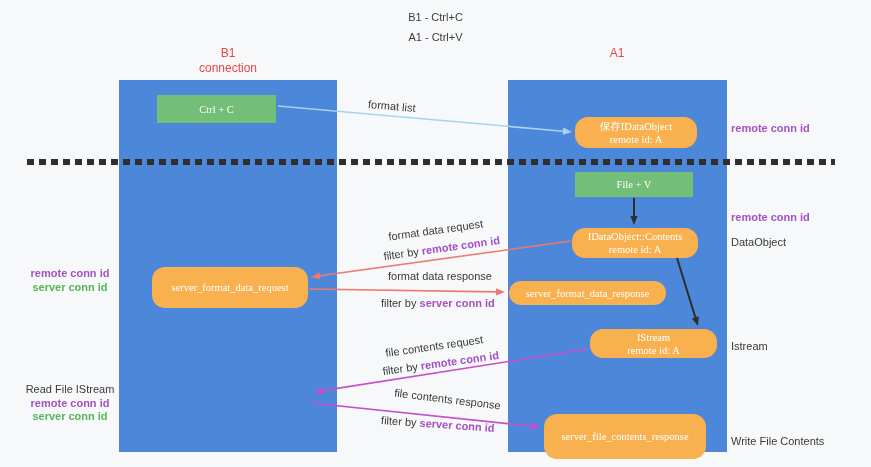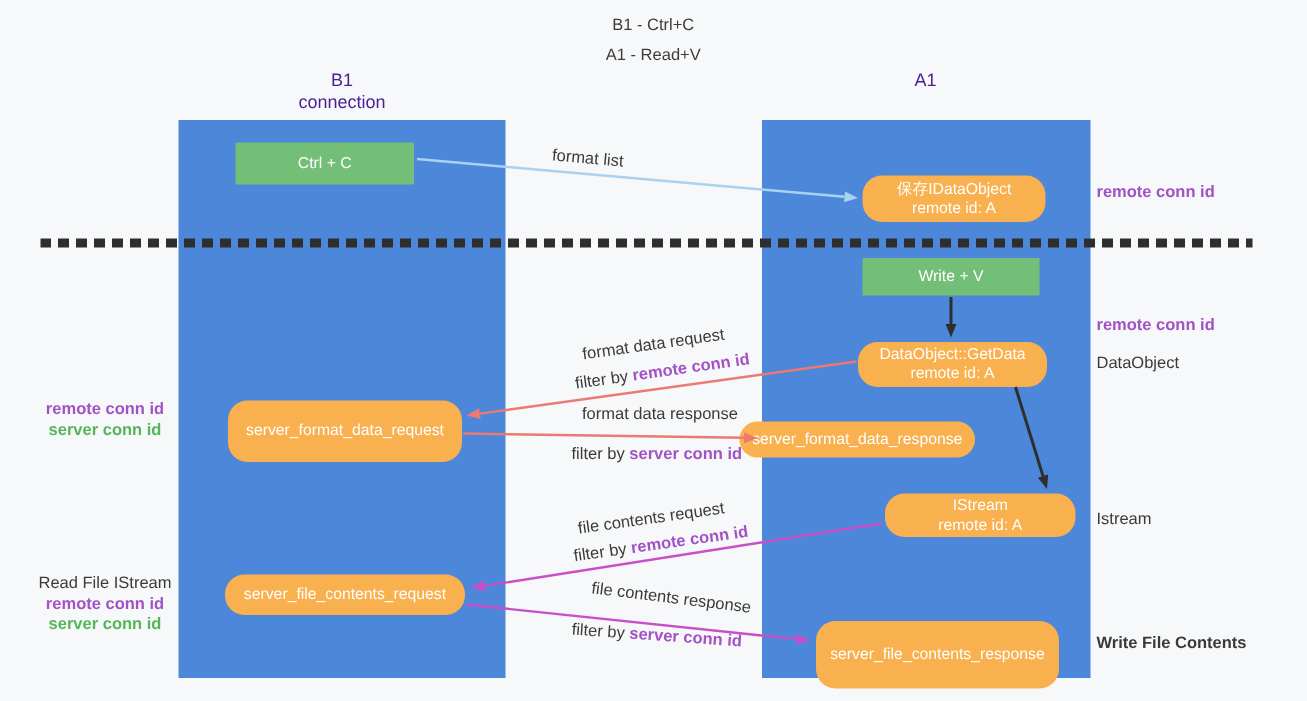--- a/index.html
+++ b/index.html
@@ -2,25 +2,25 @@
 <html><head>
 <meta charset="utf-8">
 <style>
   html,body{margin:0;padding:0;background:#f7f8f9;}
   #canvas{
     position:relative;width:871px;height:467px;background:#f7f8f9;overflow:hidden;
     font-family:"Liberation Sans",sans-serif;color:#3a3a3a;
   }
   .abs{position:absolute;}
   .title{width:871px;text-align:center;font-size:11px;color:#3c3c3c;line-height:20px;}
-  .col-header{text-align:center;font-size:12px;color:#4c1d95;line-height:15px;}
+  .col-header{text-align:center;font-size:12px;color:#ef4444;line-height:15px;}
   .column{background:#4d87d9;}
   .node{
     display:flex;flex-direction:column;align-items:center;justify-content:center;
-    color:#ffffff;font-size:10.5px;text-align:right;line-height:13px;
+    color:#ffffff;font-size:10.5px;text-align:right;line-height:13px;font-family:Liberation Serif, serif;
   }
   .node.green{background:#74bf77;}
   .node.orange{background:#f9b04e;border-radius:13px;}
   .divider{
     height:6px;
     background:repeating-linear-gradient(90deg,#2e2e2e 0 7px,transparent 7px 12px);
   }
   .side-label{font-size:11px;white-space:nowrap;}
   .purple{color:#a352c5;font-weight:bold;}
   .greentx{color:#55b55a;font-weight:bold;}
@@ -29,21 +29,21 @@
   .left-group{text-align:center;font-size:11px;line-height:13.5px;}
   #arrow-layer{position:absolute;left:0;top:0;pointer-events:none;}
 </style>
 </head>
 <body>
 
 <div id="canvas">
 
   <div class="abs title" style="top:7px;left:0;">
     <div>B1 - Ctrl+C</div>
-    <div>A1 - Read+V</div>
+    <div>A1 - Ctrl+V</div>
   </div>
 
   <div class="abs col-header" style="left:168px;top:46px;width:120px;">
     <div>B1</div>
     <div>connection</div>
   </div>
   <div class="abs col-header" style="left:557px;top:46px;width:120px;">
     <div>A1</div>
   </div>
 
@@ -55,54 +55,51 @@
   <div class="abs node green" style="left:157px;top:95px;width:119px;height:28px;">
     <div>Ctrl + C</div>
   </div>
 
   <div class="abs node orange" style="left:575px;top:117px;width:122px;height:31px;">
     <div>保存IDataObject</div>
     <div>remote id: A</div>
   </div>
 
   <div class="abs node green" style="left:575px;top:172px;width:118px;height:25px;">
-    <div>Write + V</div>
+    <div>File + V</div>
   </div>
 
   <div class="abs node orange" style="left:572px;top:228px;width:126px;height:30px;">
-    <div>DataObject::GetData</div>
+    <div>IDataObject::Contents</div>
     <div>remote id: A</div>
   </div>
 
   <div class="abs node orange" style="left:152px;top:267px;width:156px;height:41px;">
     <div>server_format_data_request</div>
   </div>
 
-  <div class="abs node orange" style="left:493px;top:281px;width:157px;height:24px;">
+  <div class="abs node orange" style="left:509px;top:281px;width:157px;height:24px;">
     <div>server_format_data_response</div>
   </div>
 
   <div class="abs node orange" style="left:590px;top:329px;width:127px;height:29px;">
     <div>IStream</div>
     <div>remote id: A</div>
   </div>
 
-  <div class="abs node orange" style="left:150px;top:383px;width:160px;height:27px;">
-    <div>server_file_contents_request</div>
-  </div>
 
   <div class="abs node orange" style="left:544px;top:414px;width:162px;height:45px;">
     <div>server_file_contents_response</div>
   </div>
 
   <div class="abs side-label purple" style="left:731px;top:122px;">remote conn id</div>
   <div class="abs side-label purple" style="left:731px;top:211px;">remote conn id</div>
   <div class="abs side-label plain" style="left:731px;top:236px;">DataObject</div>
   <div class="abs side-label plain" style="left:731px;top:340px;">Istream</div>
-  <div class="abs side-label plain" style="left:731px;top:423px;font-weight:bold;">Write File Contents</div>
+  <div class="abs side-label plain" style="left:731px;top:435px;">Write File Contents</div>
 
   <div class="abs left-group" style="left:20px;top:267px;width:100px;">
     <div class="purple">remote conn id</div>
     <div class="greentx">server conn id</div>
   </div>
   <div class="abs left-group" style="left:14px;top:383px;width:112px;">
     <div class="plain">Read File IStream</div>
     <div class="purple">remote conn id</div>
     <div class="greentx">server conn id</div>
   </div>

